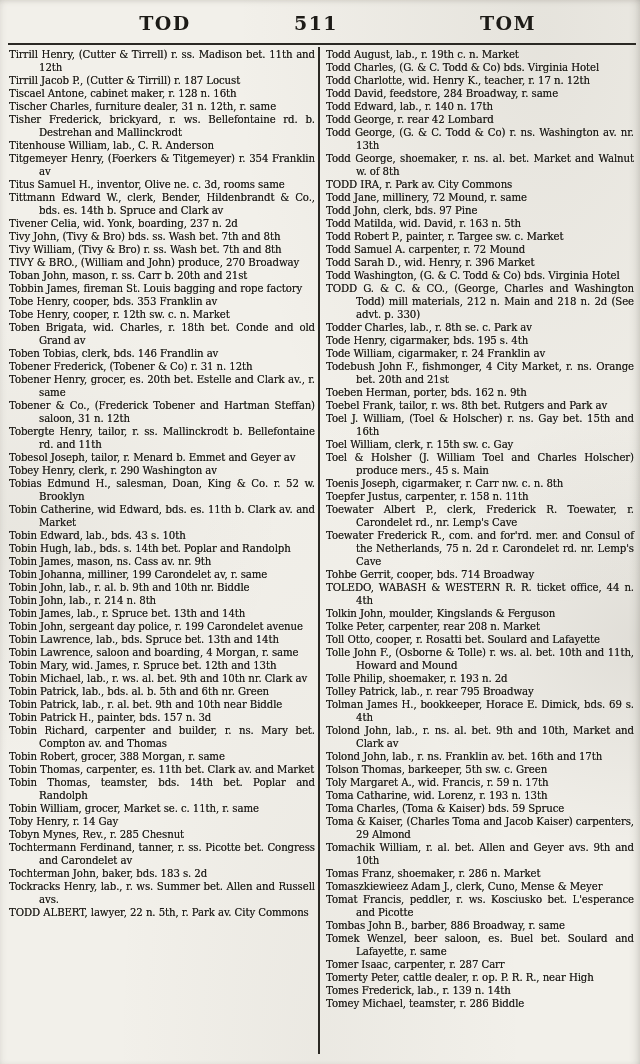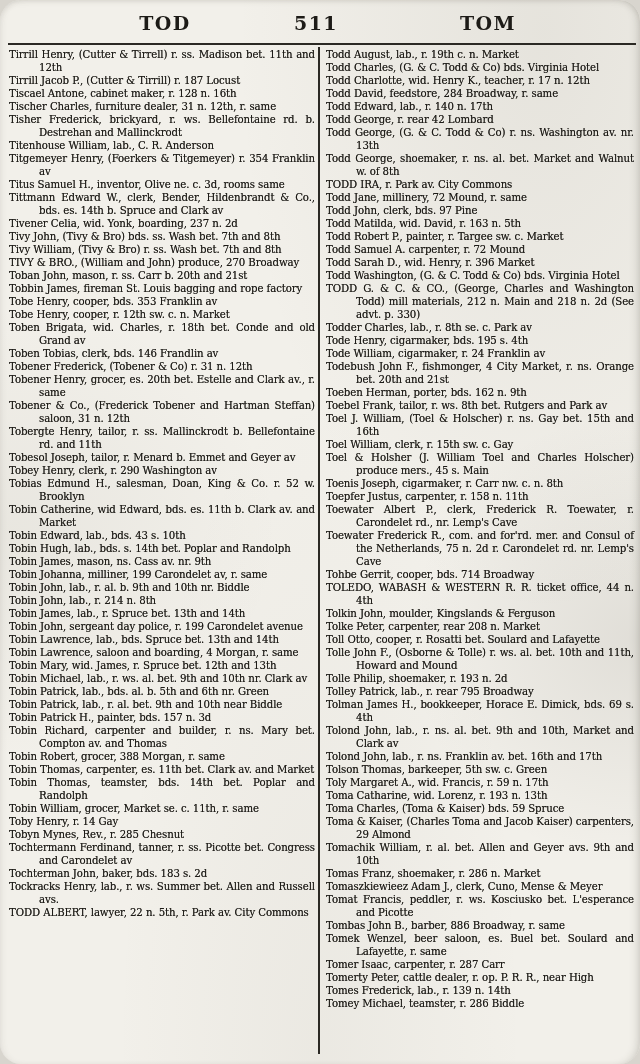--- a/index.html
+++ b/index.html
@@ -17,40 +17,39 @@
       radial-gradient(ellipse at 2% 50%, rgba(120,115,100,0.08), rgba(0,0,0,0) 30%),
       radial-gradient(ellipse at 99% 60%, rgba(100,95,85,0.12), rgba(0,0,0,0) 25%),
       radial-gradient(ellipse at 50% 100%, rgba(120,115,100,0.06), rgba(0,0,0,0) 45%),
       #f2f0ea;
     box-shadow:
       inset -7px 0 10px -6px rgba(60,55,45,0.25),
       inset 4px 0 8px -5px rgba(60,55,45,0.15),
       inset 0 5px 9px -6px rgba(60,55,45,0.18);
     font-family: "DejaVu Serif", "Liberation Serif", serif;
     color: #1d1b17;
-    border-radius: 21px;
   }
   .header {
     position: absolute;
     top: 12px;
     left: 0;
     width: 100%;
     height: 28px;
   }
   .header span {
     position: absolute;
     transform: translateX(-50%);
     font-size: 19px;
     font-weight: bold;
     letter-spacing: 1.5px;
     white-space: nowrap;
   }
   .hw-left   { left: 165px; }
   .hw-center { left: 316px; }
-  .hw-right  { left: 488px; }
+  .hw-right  { left: 508px; }
   .header-rule {
     position: absolute;
     top: 43px;
     left: 8px;
     width: 628px;
     height: 2px;
     background: #2b2924;
   }
   .col-divider {
     position: absolute;

